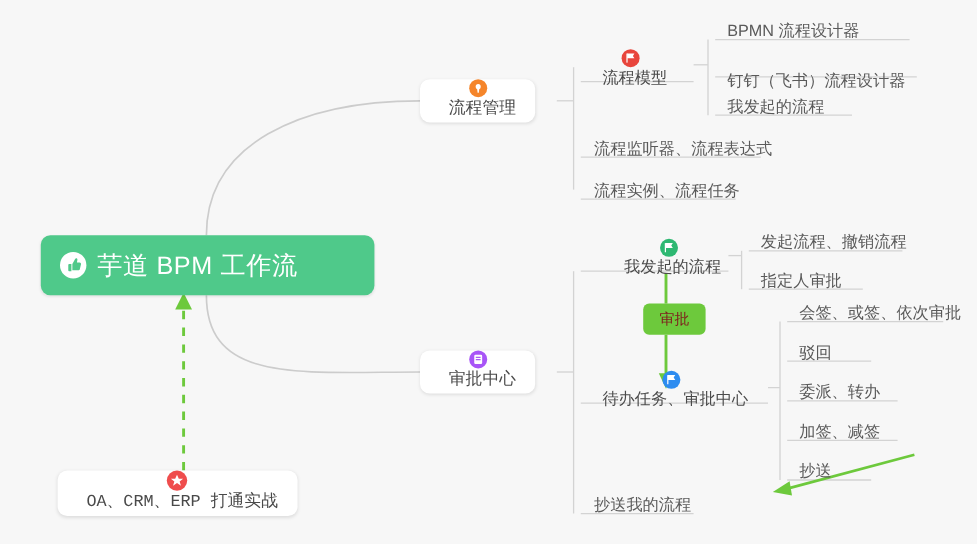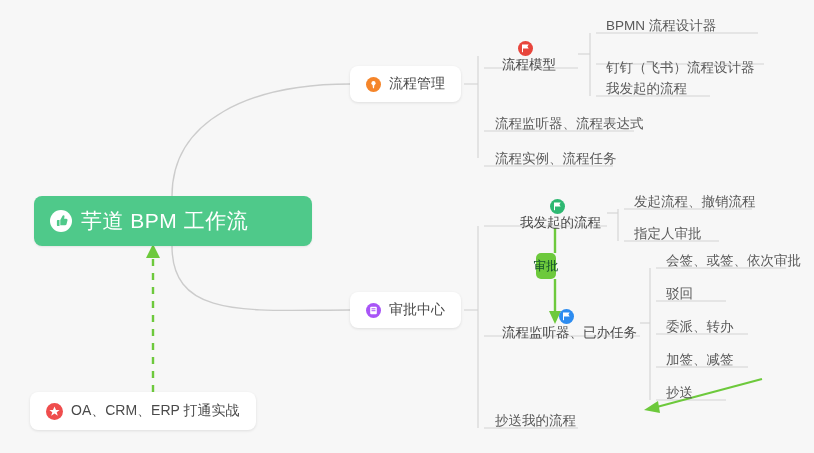--- a/index.html
+++ b/index.html
@@ -23,21 +23,21 @@
     padding:0 16px;
     box-shadow:0 1px 2px rgba(0,0,0,.08);
   }
   .root .label{margin-left:9px;}
 
   
   .card{
     background:#ffffff;border-radius:8px;
     box-shadow:0 1px 3px rgba(0,0,0,.10);
     font-size:14px;color:#4a4a4a;
-    padding:0 16px;height:36px;
+    padding:0 16px;height:36px;flex-direction:column;
   }
   .card .label{margin-left:8px;}
 
   
   .leaf{
     font-size:13.5px;color:#5a5a5a;
     height:27px;align-items:flex-end;
     padding:0 8px 3px 8px;
     text-align:right;
   }
@@ -47,23 +47,23 @@
   .iconleaf{
     font-size:13.5px;color:#4a4a4a;
     height:27px;align-items:center;
     padding:0 8px 0 8px;
     flex-direction:column;
   }
   .iconleaf .label{margin-left:7px;}
 
   
   .badge{
-    left:536px;top:253px;width:20px;height:26px;
+    left:536px;top:253px;width:52px;height:26px;
     background:#6dc93c;border-radius:5px;
-    color:#14532d;font-size:12.5px;
+    color:#7f1d1d;font-size:12.5px;
     justify-content:center;
   }
 
   
   .ico{display:inline-block;flex:0 0 auto;position:relative;}
   .ico-thumb{width:22px;height:22px;border-radius:50%;background:#ffffff;}
   .ico-thumb svg{position:absolute;left:3px;top:3px;}
   .ico-dot{width:15px;height:15px;border-radius:50%;}
   .ico-dot svg{position:absolute;left:0;top:0;}
   .ico-star{width:17px;height:17px;border-radius:50%;background:#ef4d4d;}
@@ -196,21 +196,21 @@
     <span class="label">我发起的流程</span>
   </div>
 
   <div class="node iconleaf" style="left:487px;top:309px;">
     <span class="ico ico-dot" style="background:#2d8cf0">
       <svg width="15" height="15" viewBox="0 0 15 15">
         <path d="M4.6 3.6h6.1l-1.3 2 1.3 2H4.6z" fill="#ffffff"></path>
         <rect x="4.0" y="3.6" width="1" height="7.6" fill="#ffffff"></rect>
       </svg>
     </span>
-    <span class="label">流程监听器、已办任务</span>
+    <span class="label">待办任务、审批中心</span>
   </div>
 
   <div class="node leaf" style="left:487px;top:403px;">
     <span class="label">抄送我的流程</span>
   </div>
 
   <div class="node leaf" style="left:626px;top:184px;">
     <span class="label">发起流程、撤销流程</span>
   </div>
 
@@ -235,21 +235,21 @@
   </div>
 
   <div class="node leaf" style="left:658px;top:375px;">
     <span class="label">抄送</span>
   </div>
 
   <div class="node badge">
     <span class="label">审批</span>
   </div>
 
-  <div class="node card" style="left:30px;top:392px;height:38px;">
+  <div class="node card" style="left:48px;top:392px;height:38px;font-family:Liberation Mono, monospace;">
     <span class="ico ico-star">
       <svg width="13" height="13" viewBox="0 0 13 13">
         <polygon points="6.5,1.6 8.0,5.0 11.6,5.0 8.7,7.2 9.8,10.7 6.5,8.6 3.2,10.7 4.3,7.2 1.4,5.0 5.0,5.0" fill="#ffffff"></polygon>
       </svg>
     </span>
     <span class="label">OA、CRM、ERP 打通实战</span>
   </div>
 
 </div>
 

